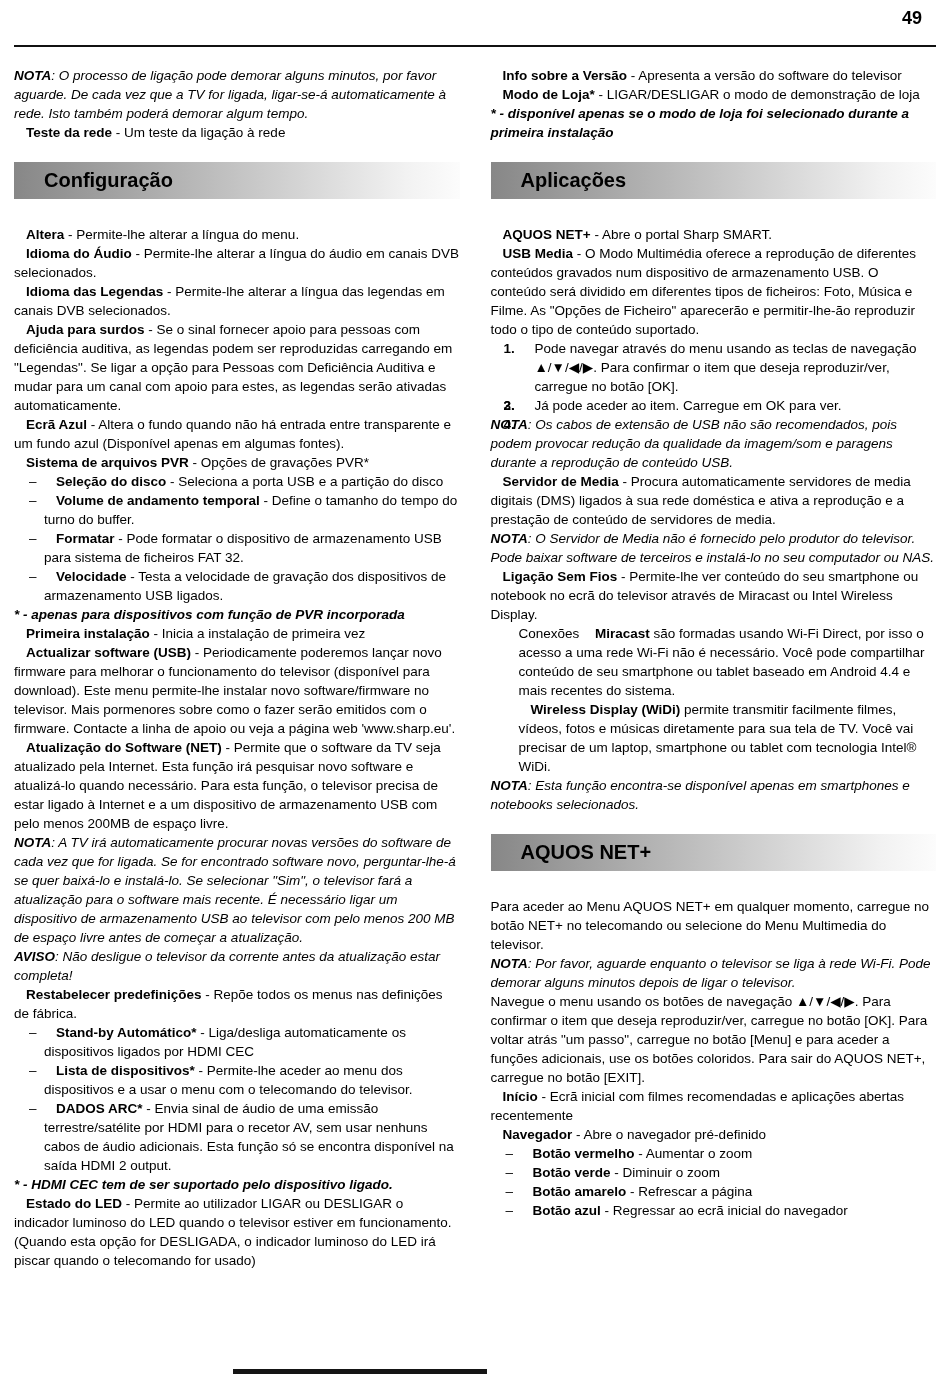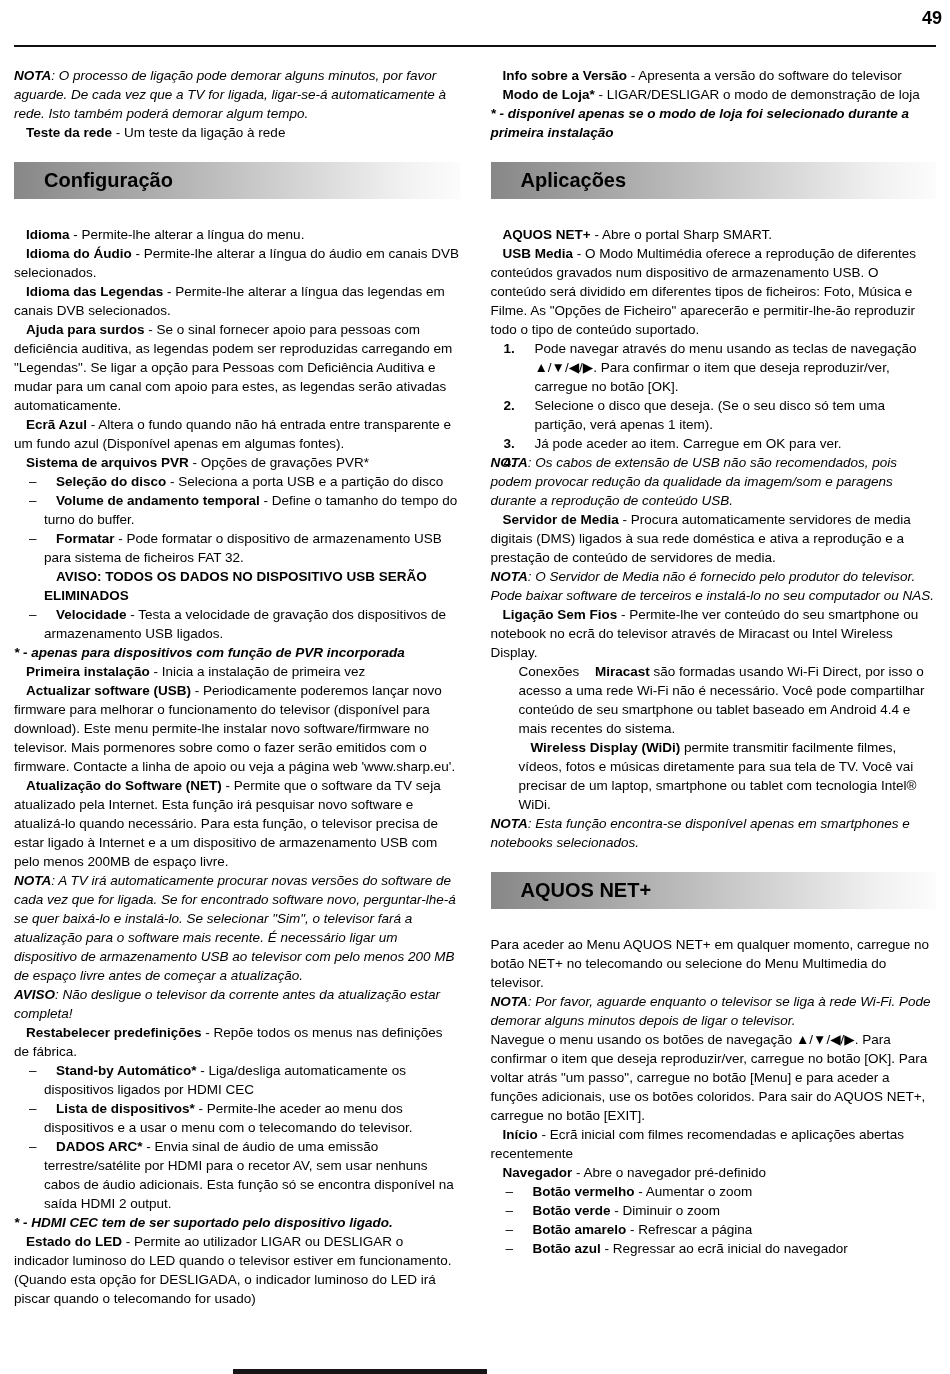--- a/index.html
+++ b/index.html
@@ -10,21 +10,21 @@
     position: relative;
     width: 950px;
     height: 1374px;
     background: #ffffff;
     overflow: hidden;
   }
 
   .page-number {
     position: absolute;
     top: 8px;
-    right: 8px;
+    right: 28px;
     font-size: 18px;
     font-weight: bold;
   }
 
   .top-rule {
     position: absolute;
     top: 45px;
     left: 14px;
     width: 922px;
     height: 2px;
@@ -83,29 +83,29 @@
 <body>
 
 <div class="page">
   <div class="page-number">49</div>
   <div class="top-rule"></div>
   <div class="columns">
     <div class="col">
         <div class="block para"><span class="bi">NOTA</span><span class="i">: O processo de ligação pode demorar alguns minutos, por favor aguarde. De cada vez que a TV for ligada, ligar-se-á automaticamente à rede. Isto também poderá demorar algum tempo.</span></div>
         <div class="block para"><span class="b">Teste da rede</span><span> - Um teste da ligação à rede</span></div>
         <div class="section-heading">Configuração</div>
-        <div class="block para"><span class="b">Idioma</span><span> - Permite-lhe alterar a língua do menu.</span></div>
+        <div class="block para"><span class="b">Altera</span><span> - Permite-lhe alterar a língua do menu.</span></div>
         <div class="block para"><span class="b">Idioma do Áudio</span><span> - Permite-lhe alterar a língua do áudio em canais DVB selecionados.</span></div>
         <div class="block para"><span class="b">Idioma das Legendas</span><span> - Permite-lhe alterar a língua das legendas em canais DVB selecionados.</span></div>
         <div class="block para"><span class="b">Ajuda para surdos</span><span> - Se o sinal fornecer apoio para pessoas com deficiência auditiva, as legendas podem ser reproduzidas carregando em "Legendas". Se ligar a opção para Pessoas com Deficiência Auditiva e mudar para um canal com apoio para estes, as legendas serão ativadas automaticamente.</span></div>
         <div class="block para"><span class="b">Ecrã Azul</span><span> - Altera o fundo quando não há entrada entre transparente e um fundo azul (Disponível apenas em algumas fontes).</span></div>
         <div class="block para"><span class="b">Sistema de arquivos PVR</span><span> - Opções de gravações PVR*</span></div>
         <div class="block dash"><span class="marker">–</span><span class="b">Seleção do disco</span><span> - Seleciona a porta USB e a partição do disco</span></div>
         <div class="block dash"><span class="marker">–</span><span class="b">Volume de andamento temporal</span><span> - Define o tamanho do tempo do turno do buffer.</span></div>
-        <div class="block dash"><span class="marker">–</span><span class="b">Formatar</span><span> - Pode formatar o dispositivo de armazenamento USB para sistema de ficheiros FAT 32.</span><br><span class="b">AVISO: TODOS OS DADOS NO DISPOSITIVO USB SERÃO ELIMINADOS</span></div>
+        <div class="block dash"><span class="marker">–</span><span class="b">Formatar</span><span> - Pode formatar o dispositivo de armazenamento USB para sistema de ficheiros FAT 32.</span><br></div>
         <div class="block dash"><span class="marker">–</span><span class="b">Velocidade</span><span> - Testa a velocidade de gravação dos dispositivos de armazenamento USB ligados.</span></div>
         <div class="block para"><span class="bi">* - apenas para dispositivos com função de PVR incorporada</span></div>
         <div class="block para"><span class="b">Primeira instalação</span><span> - Inicia a instalação de primeira vez</span></div>
         <div class="block para"><span class="b">Actualizar software (USB)</span><span> - Periodicamente poderemos lançar novo firmware para melhorar o funcionamento do televisor (disponível para download). Este menu permite-lhe instalar novo software/firmware no televisor. Mais pormenores sobre como o fazer serão emitidos com o firmware. Contacte a linha de apoio ou veja a página web 'www.sharp.eu'.</span></div>
         <div class="block para"><span class="b">Atualização do Software (NET)</span><span> - Permite que o software da TV seja atualizado pela Internet. Esta função irá pesquisar novo software e atualizá-lo quando necessário. Para esta função, o televisor precisa de estar ligado à Internet e a um dispositivo de armazenamento USB com pelo menos 200MB de espaço livre.</span></div>
         <div class="block para"><span class="bi">NOTA</span><span class="i">: A TV irá automaticamente procurar novas versões do software de cada vez que for ligada. Se for encontrado software novo, perguntar-lhe-á se quer baixá-lo e instalá-lo. Se selecionar "Sim", o televisor fará a atualização para o software mais recente. É necessário ligar um dispositivo de armazenamento USB ao televisor com pelo menos 200 MB de espaço livre antes de começar a atualização.</span></div>
         <div class="block para"><span class="bi">AVISO</span><span class="i">: Não desligue o televisor da corrente antes da atualização estar completa!</span></div>
         <div class="block para"><span class="b">Restabelecer predefinições</span><span> - Repõe todos os menus nas definições de fábrica.</span></div>
         <div class="block dash"><span class="marker">–</span><span class="b">Stand-by Automático*</span><span> - Liga/desliga automaticamente os dispositivos ligados por HDMI CEC</span></div>
         <div class="block dash"><span class="marker">–</span><span class="b">Lista de dispositivos*</span><span> - Permite-lhe aceder ao menu dos dispositivos e a usar o menu com o telecomando do televisor.</span></div>
@@ -114,21 +114,21 @@
         <div class="block para"><span class="b">Estado do LED</span><span> - Permite ao utilizador LIGAR ou DESLIGAR o indicador luminoso do LED quando o televisor estiver em funcionamento. (Quando esta opção for DESLIGADA, o indicador luminoso do LED irá piscar quando o telecomando for usado)</span></div>
       </div>
     <div class="col">
         <div class="block para"><span class="b">Info sobre a Versão</span><span> - Apresenta a versão do software do televisor</span></div>
         <div class="block para"><span class="b">Modo de Loja*</span><span> - LIGAR/DESLIGAR o modo de demonstração de loja</span></div>
         <div class="block para"><span class="bi">* - disponível apenas se o modo de loja foi selecionado durante a primeira instalação</span></div>
         <div class="section-heading">Aplicações</div>
         <div class="block para"><span class="b">AQUOS NET+</span><span> - Abre o portal Sharp SMART.</span></div>
         <div class="block para"><span class="b">USB Media</span><span> - O Modo Multimédia oferece a reprodução de diferentes conteúdos gravados num dispositivo de armazenamento USB. O conteúdo será dividido em diferentes tipos de ficheiros: Foto, Música e Filme. As "Opções de Ficheiro" aparecerão e permitir-lhe-ão reproduzir todo o tipo de conteúdo suportado.</span></div>
         <div class="block num"><span class="marker">1.</span><span>Pode navegar através do menu usando as teclas de navegação ▲/▼/◀/▶. Para confirmar o item que deseja reproduzir/ver, carregue no botão [OK].</span></div>
-        <div class="block num"><span class="marker">2.</span><span>Selecione o disco que deseja. (Se o seu disco só tem uma partição, verá apenas 1 item).</span></div>
+        <div class="block num"><span class="marker">2.</span></div>
         <div class="block num"><span class="marker">3.</span><span>Já pode aceder ao item. Carregue em OK para ver.</span></div>
         <div class="block num"><span class="marker">4.</span></div>
         <div class="block para"><span class="bi">NOTA</span><span class="i">: Os cabos de extensão de USB não são recomendados, pois podem provocar redução da qualidade da imagem/som e paragens durante a reprodução de conteúdo USB.</span></div>
         <div class="block para"><span class="b">Servidor de Media</span><span> - Procura automaticamente servidores de media digitais (DMS) ligados à sua rede doméstica e ativa a reprodução e a prestação de conteúdo de servidores de media.</span></div>
         <div class="block para"><span class="bi">NOTA</span><span class="i">: O Servidor de Media não é fornecido pelo produtor do televisor. Pode baixar software de terceiros e instalá-lo no seu computador ou NAS.</span></div>
         <div class="block para"><span class="b">Ligação Sem Fios</span><span> - Permite-lhe ver conteúdo do seu smartphone ou notebook no ecrã do televisor através de Miracast ou Intel Wireless Display.</span></div>
         <div class="block indent"><span>Conexões </span><span class="b">Miracast</span><span> são formadas usando Wi-Fi Direct, por isso o acesso a uma rede Wi-Fi não é necessário. Você pode compartilhar conteúdo de seu smartphone ou tablet baseado em Android 4.4 e mais recentes do sistema.</span></div>
         <div class="block indent"><span class="b">Wireless Display (WiDi)</span><span> permite transmitir facilmente filmes, vídeos, fotos e músicas diretamente para sua tela de TV. Você vai precisar de um laptop, smartphone ou tablet com tecnologia Intel® WiDi.</span></div>
         <div class="block para"><span class="bi">NOTA</span><span class="i">: Esta função encontra-se disponível apenas em smartphones e notebooks selecionados.</span></div>
         <div class="section-heading">AQUOS NET+</div>

